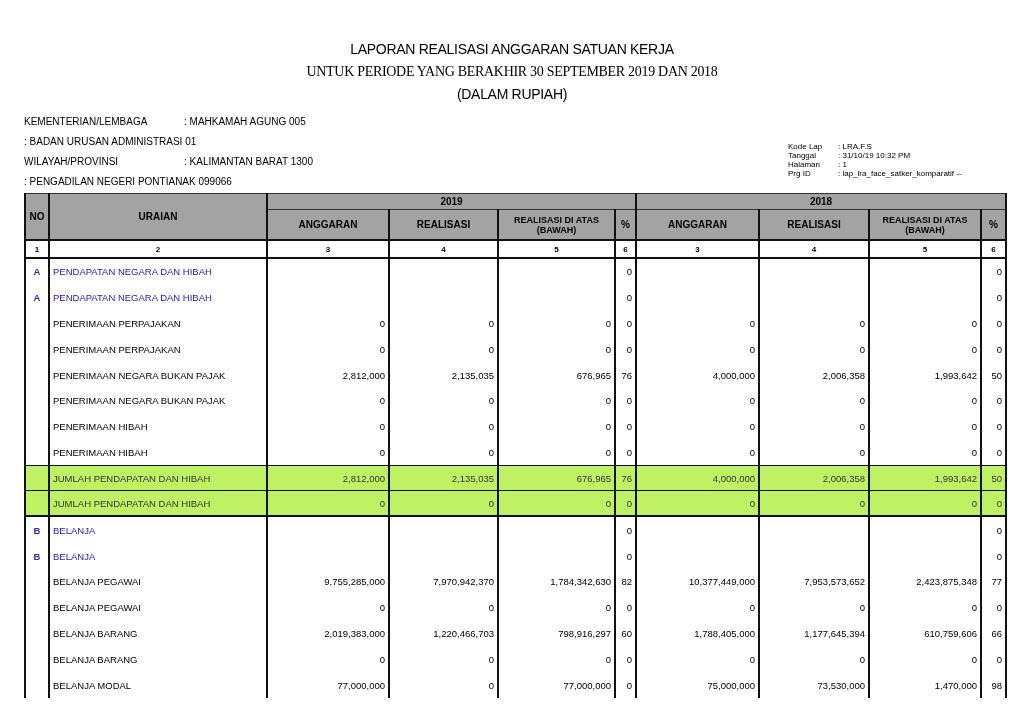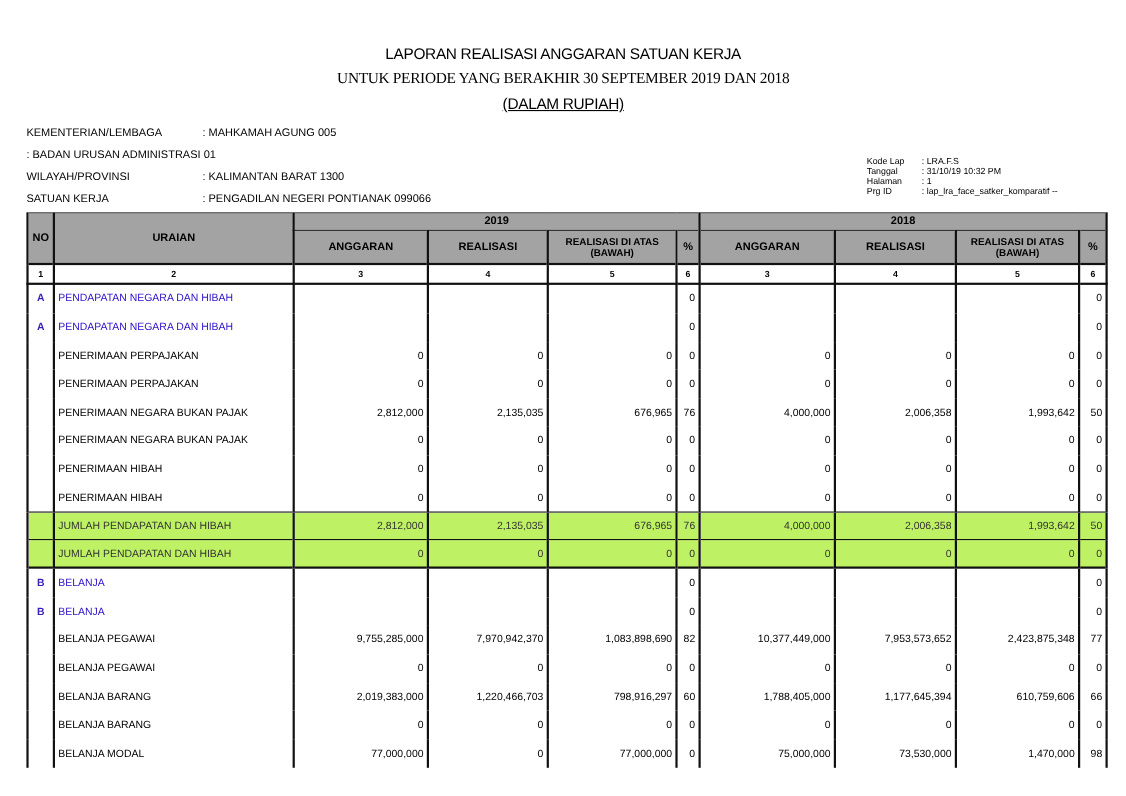--- a/index.html
+++ b/index.html
@@ -6,21 +6,21 @@
     body {
       width: 1024px; height: 724px; position: relative; overflow: hidden;
       font-family: "Liberation Sans", sans-serif; color: #000;
     }
     .title {
       position: absolute; left: 0; width: 1024px; text-align: center;
       font-size: 14px; letter-spacing: -0.3px;
     }
     .t1 { top: 41px; }
     .t2 { top: 64px; font-family: Liberation Serif, serif; }
-    .t3 { top: 86px; text-decoration: underline; }
+    .t3 { top: 86px; }
     .meta {
       position: absolute; left: 24px; top: 112px;
       font-size: 10px; line-height: 20px;
     }
     .meta-row { display: flex; }
     .meta-label { width: 160px; }
     .meta-value::before { content: ": "; }
     .lapinfo {
       position: absolute; left: 788px; top: 142px;
       font-size: 8px; line-height: 9px;
@@ -72,21 +72,20 @@
     <span class="meta-value">MAHKAMAH AGUNG  005</span>
   </div>
   <div class="meta-row">
     <span class="meta-value">BADAN URUSAN ADMINISTRASI 01</span>
   </div>
   <div class="meta-row">
     <span class="meta-label">WILAYAH/PROVINSI</span>
     <span class="meta-value">KALIMANTAN BARAT 1300</span>
   </div>
   <div class="meta-row">
-    <span class="meta-label">SATUAN KERJA</span>
     <span class="meta-value">PENGADILAN NEGERI PONTIANAK  099066</span>
   </div>
 </div>
 
 <div class="lapinfo">
   <div class="meta-row">
     <span class="meta-label">Kode Lap</span>
     <span class="meta-value">LRA.F.S</span>
   </div>
   <div class="meta-row">
@@ -289,21 +288,21 @@
       <td class="num"></td>
       <td class="num"></td>
       <td class="num"></td>
       <td class="num">0</td>
     </tr>
     <tr>
       <td class="no"></td>
       <td class="sub-label">BELANJA PEGAWAI</td>
       <td class="num">9,755,285,000</td>
       <td class="num">7,970,942,370</td>
-      <td class="num">1,083,898,690</td>
+      <td class="num">1,784,342,630</td>
       <td class="num">82</td>
       <td class="num">10,377,449,000</td>
       <td class="num">7,953,573,652</td>
       <td class="num">2,423,875,348</td>
       <td class="num">77</td>
     </tr>
     <tr>
       <td class="no"></td>
       <td class="sub-label">BELANJA PEGAWAI</td>
       <td class="num">0</td>

